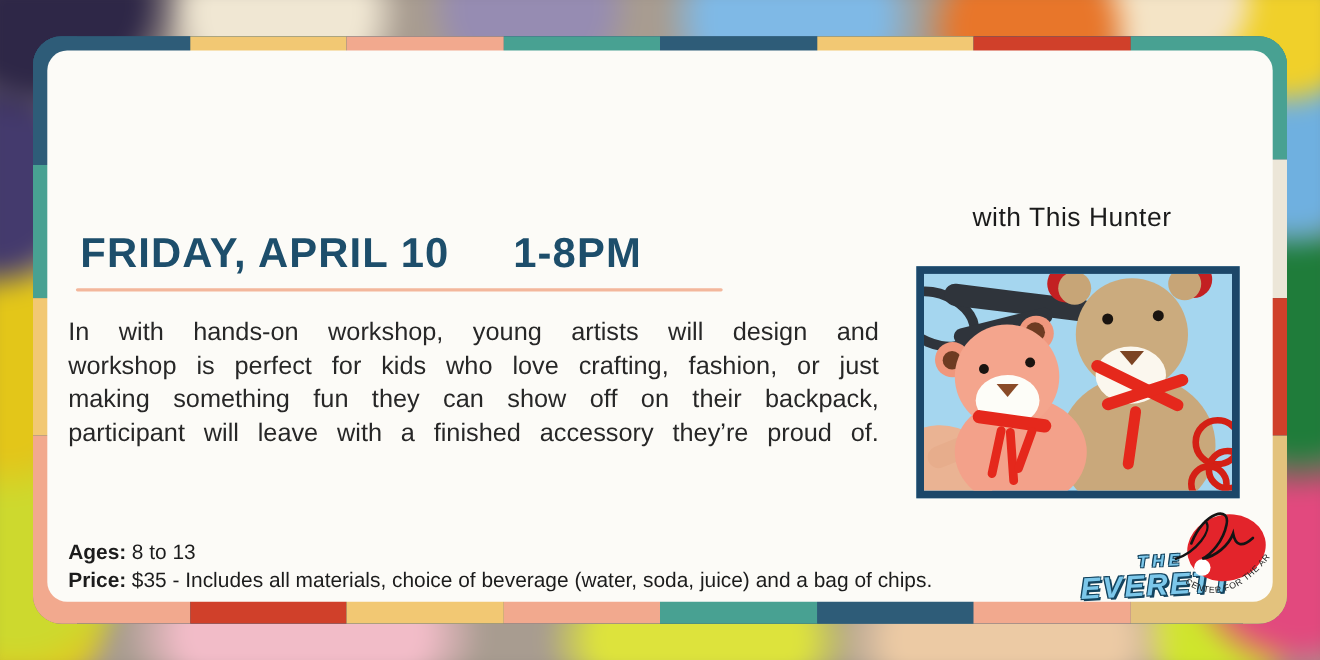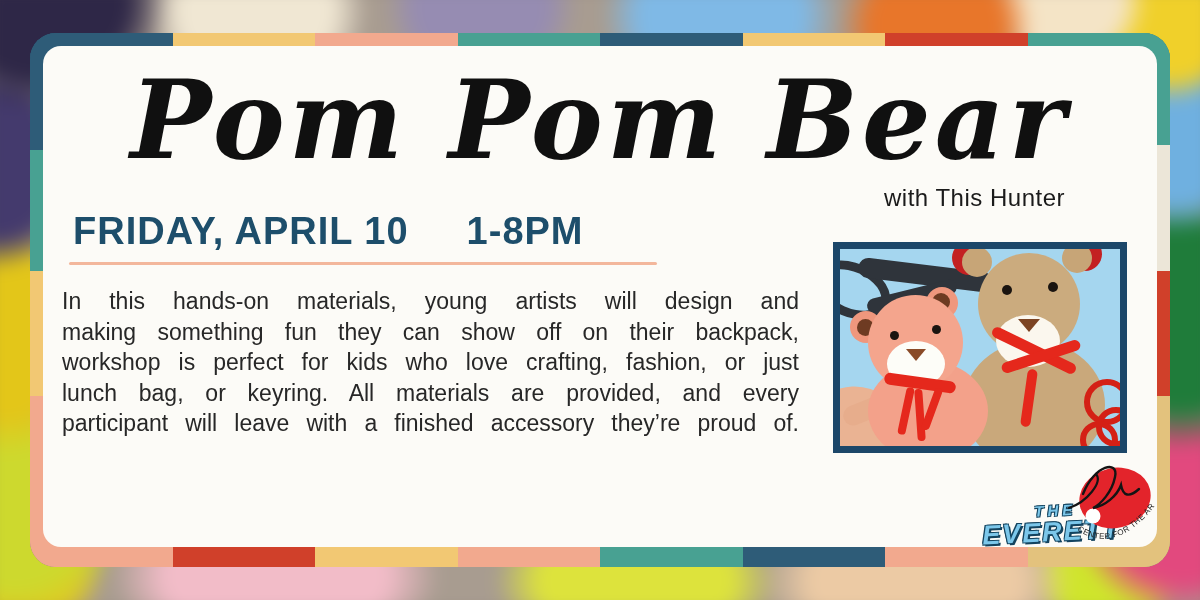--- a/index.html
+++ b/index.html
@@ -176,33 +176,31 @@
       <div class="seg c-red"></div>
       <div class="seg c-yellow"></div>
       <div class="seg c-salmon"></div>
       <div class="seg c-teal"></div>
       <div class="seg c-navy"></div>
       <div class="seg c-salmon"></div>
       <div class="seg c-tan"></div>
     </div>
 
     <div class="card">
-      <div class="title">Pom Pom Bear</div>
       <div class="subtitle">with This Hunter</div>
 
       <div class="date-row">
         <span class="date">FRIDAY, APRIL 10</span><span class="time">1-8PM</span>
       </div>
       <div class="date-underline"></div>
 
       <div class="para">
-        <div class="line">In this hands-on materials, young artists will design and</div>
+        <div class="line">In with hands-on workshop, young artists will design and</div>
+        <div class="line">workshop is perfect for kids who love crafting, fashion, or just</div>
         <div class="line">making something fun they can show off on their backpack,</div>
-        <div class="line">workshop is perfect for kids who love crafting, fashion, or just</div>
-        <div class="line">lunch bag, or keyring. All materials are provided, and every</div>
         <div class="line">participant will leave with a finished accessory they’re proud of.</div>
       </div>
 
       <div class="photo">
         <div class="sc-ring"></div>
         <div class="sc-bar1"></div>
         <div class="sc-bar2"></div>
         <div class="hand"></div>
         <div class="hand2"></div>
         <div class="tb-earLr"></div>
@@ -230,20 +228,24 @@
         <div class="pb-muzz"></div>
         <div class="pb-eyeL"></div>
         <div class="pb-eyeR"></div>
         <div class="pb-nose"></div>
         <div class="pb-scarf"></div>
         <div class="pb-str1"></div>
         <div class="pb-str2"></div>
         <div class="pb-str3"></div>
       </div>
 
+      <div class="info">
+        <div><b>Ages:</b><span class="val">8 to 13</span></div>
+        <div><b>Price:</b><span class="val">$35 - Includes all materials, choice of beverage (water, soda, juice) and a bag of chips.</span></div>
+      </div>
 
       <div class="everett">
         <div class="the">THE</div>
         <div class="name">EVERETT</div>
       </div>
 
       <svg class="palette" viewBox="0 0 104 100">
         <ellipse cx="54" cy="44" rx="36" ry="30" fill="#e3242b" transform="rotate(-14 54 44)"></ellipse>
         <circle cx="32" cy="62" r="7.5" fill="#ffffff"></circle>
         <path d="M22 40 C34 10 58 6 54 23 C51 38 40 50 32 54 C44 52 56 42 60 31 C62 42 68 44 78 35" stroke="#141414" stroke-width="2.4" fill="none" stroke-linecap="round"></path>

